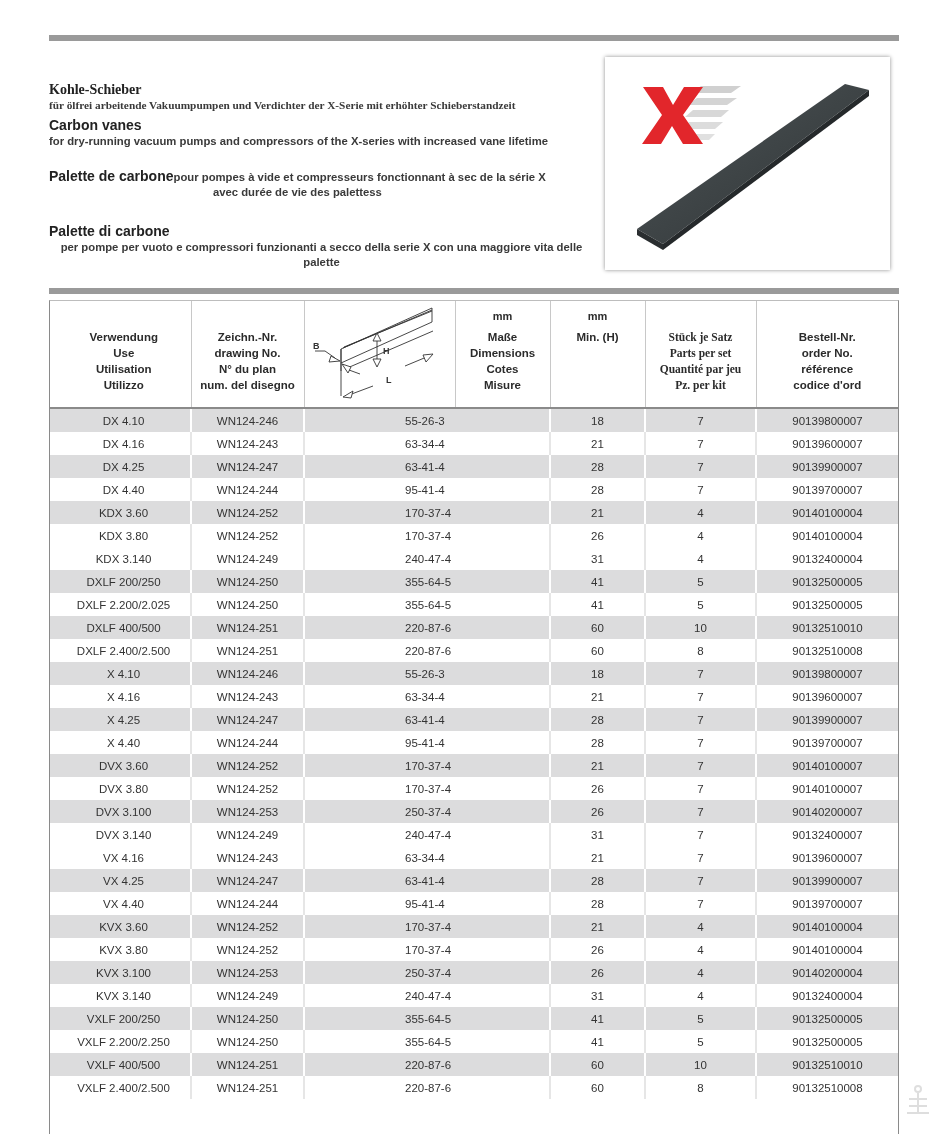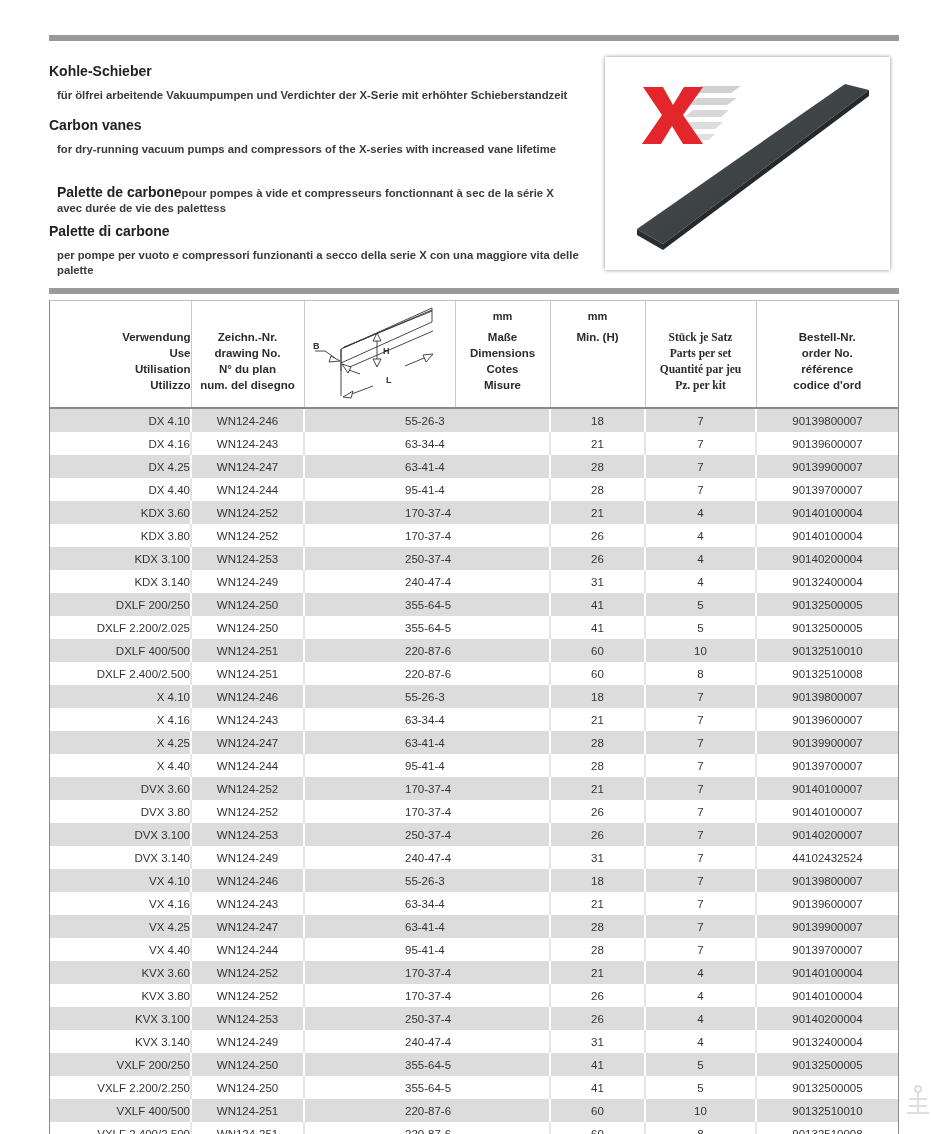--- a/index.html
+++ b/index.html
@@ -3,47 +3,47 @@
 <meta charset="utf-8">
 <style>
   html, body { margin:0; padding:0; background:#ffffff; }
   body { width:931px; height:1134px; overflow:hidden; position:relative;
          font-family:"Liberation Sans", sans-serif; color:#2b2b2b; }
   .topbar { position:absolute; left:49px; top:35px; width:850px; height:6px; background:#9a9a9a; }
   .midbar { position:absolute; left:49px; top:288px; width:850px; height:6px; background:#9a9a9a; }
 
   .intro { position:absolute; left:49px; top:63px; width:545px; }
   .intro h2 { margin:0; font-size:14px; font-weight:bold; color:#222; line-height:17px; }
-  .intro p { margin:8px; font-size:11.3px; font-weight:bold; color:#3a3a3a; line-height:15px; }
+  .intro p { margin:0; font-size:11.3px; font-weight:bold; color:#3a3a3a; line-height:15px;text-align:center; }
   .intro .inline-head { font-size:14px; font-weight:bold; color:#222; }
-  .b1 { position:absolute; top:0; }
+  .b1 { position:absolute; top:18px;font-family:Liberation Serif, serif; }
   .b2 { position:absolute; top:54px; }
-  .b3 { position:absolute; top:114px; }
+  .b3 { position:absolute; top:106px; }
   .b4 { position:absolute; top:160px; }
 
   .photo { position:absolute; left:605px; top:57px; width:285px; height:213px; background:#fff;
            box-shadow:0 0 4px rgba(0,0,0,0.45); }
 
   .tbl-wrap { position:absolute; left:49px; top:300px; width:848px; height:834px; overflow:hidden;
               border-left:1px solid #8a8a8a; border-right:1px solid #8a8a8a; border-top:1px solid #bdbdbd; }
   table { border-collapse:collapse; width:848px; table-layout:fixed; }
   th { background:#fff; font-size:11.5px; font-weight:bold; color:#2b2b2b; line-height:16px;
        vertical-align:top; padding:0; border-right:1px solid #c8c8c8; height:106px;
        border-bottom:2px solid #8a8a8a; }
   th:last-child { border-right:none; }
   th .unit { font-weight:bold; font-size:11px; display:block; margin-top:7px; margin-bottom:5px; }
   th .lines { display:block; }
-  th.left { text-align:right; padding-left:7px; }
+  th.left { text-align:center; padding-left:7px; }
   th.center { text-align:center; }
   td { font-size:11.5px; color:#333; height:23px; padding:0; border-right:2px solid #ffffff; }
   td:last-child { border-right:none; }
   tr.odd td { background:#dcdcdd; }
   tr.even td { background:#ffffff; border-right:2px solid #e6e6e6; }
   tr.even td:last-child { border-right:none;text-align:center; }
-  td.use { text-align:right; padding-left:7px; }
+  td.use { text-align:center; padding-left:7px; }
   td.c { text-align:center; }
   td.dim { text-align:right; padding-right:71px; }
 
   .watermark { position:absolute; left:905px; top:1083px; width:26px; height:51px; }
 </style>
 </head>
 <body>
 
 <div class="topbar"></div>
 
@@ -221,28 +221,20 @@
           <td class="c">90140100004</td>
         </tr>
         <tr class="even">
           <td class="use">KDX 3.80</td>
           <td class="c">WN124-252</td>
           <td class="dim" colspan="2" style="text-align: left; padding-left: 100px; padding-right: 0px;">170-37-4</td>
           <td class="c">26</td>
           <td class="c">4</td>
           <td class="c">90140100004</td>
         </tr>
-        <tr class="odd">
-          <td class="use">KDX 3.100</td>
-          <td class="c">WN124-253</td>
-          <td class="dim" colspan="2" style="text-align: left; padding-left: 100px; padding-right: 0px;">250-37-4</td>
-          <td class="c">26</td>
-          <td class="c">4</td>
-          <td class="c">90140200004</td>
-        </tr>
         <tr class="even">
           <td class="use">KDX 3.140</td>
           <td class="c">WN124-249</td>
           <td class="dim" colspan="2" style="text-align: left; padding-left: 100px; padding-right: 0px;">240-47-4</td>
           <td class="c">31</td>
           <td class="c">4</td>
           <td class="c">90132400004</td>
         </tr>
         <tr class="odd">
           <td class="use">DXLF 200/250</td>
@@ -331,29 +323,21 @@
           <td class="c">26</td>
           <td class="c">7</td>
           <td class="c">90140200007</td>
         </tr>
         <tr class="even">
           <td class="use">DVX 3.140</td>
           <td class="c">WN124-249</td>
           <td class="dim" colspan="2" style="text-align: left; padding-left: 100px; padding-right: 0px;">240-47-4</td>
           <td class="c">31</td>
           <td class="c">7</td>
-          <td class="c">44102432524</td>
-        </tr>
-        <tr class="odd">
-          <td class="use">VX 4.10</td>
-          <td class="c">WN124-246</td>
-          <td class="dim" colspan="2" style="text-align: left; padding-left: 100px; padding-right: 0px;">55-26-3</td>
-          <td class="c">18</td>
-          <td class="c">7</td>
-          <td class="c">90139800007</td>
+          <td class="c">90132400007</td>
         </tr>
         <tr class="even">
           <td class="use">VX 4.16</td>
           <td class="c">WN124-243</td>
           <td class="dim" colspan="2" style="text-align: left; padding-left: 100px; padding-right: 0px;">63-34-4</td>
           <td class="c">21</td>
           <td class="c">7</td>
           <td class="c">90139600007</td>
         </tr>
         <tr class="odd">

